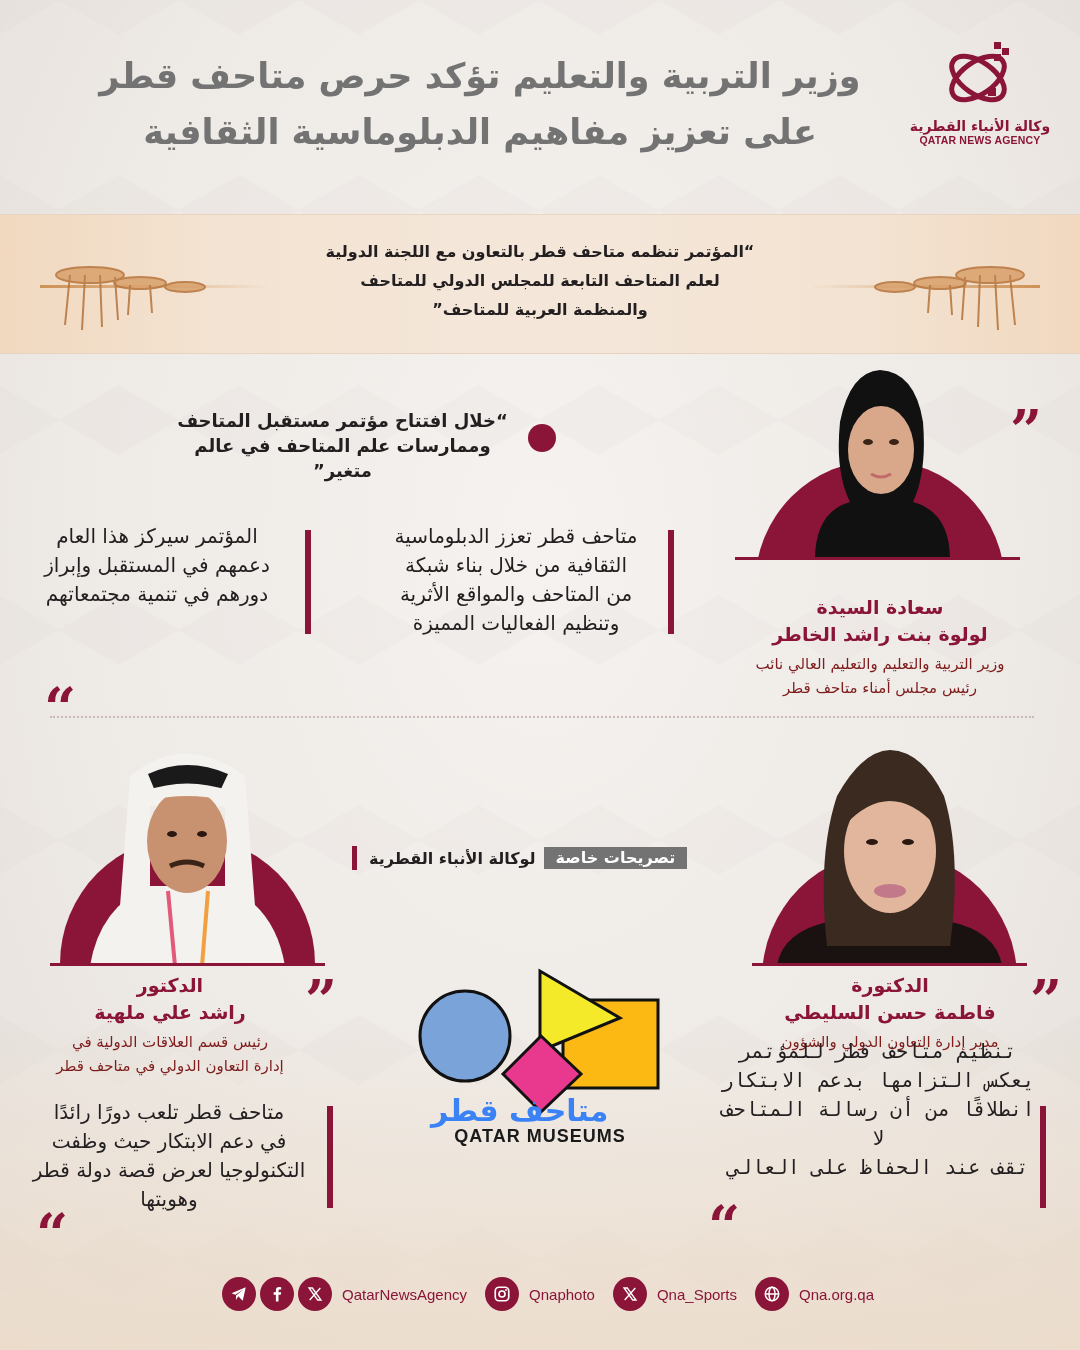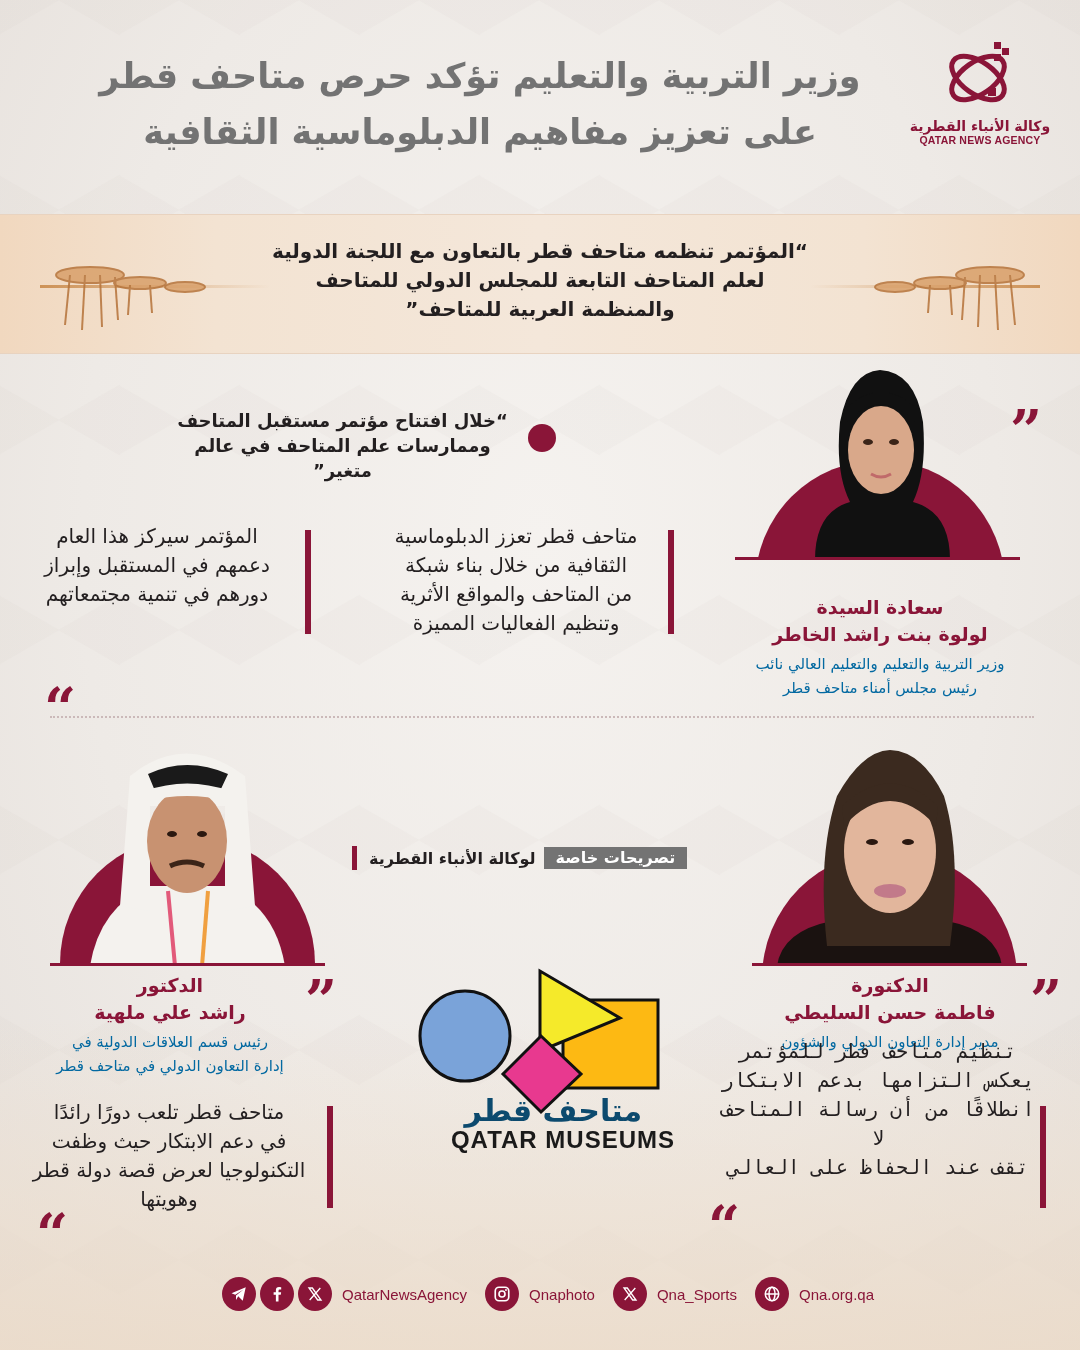--- a/index.html
+++ b/index.html
@@ -40,21 +40,21 @@
   
   .banner {
     position: absolute; top: 214px; left: 0; width: 1080px; height: 140px;
     background: linear-gradient(90deg, #f1d8bf 0%, #f3e3d2 20%, #f4e7da 50%, #f3e3d2 80%, #f1d8bf 100%);
     border-top: 1px solid #e8d3c0; border-bottom: 1px solid #e8d3c0;
   }
   .banner-deco { position: absolute; top: 30px; width: 250px; height: 90px; }
   .banner-text {
     position: absolute; top: 22px; left: 270px; width: 540px;
     text-align: center; direction: rtl;
-    font-weight: bold; font-size: 20px; line-height: 29px; color: #231f20;
+    font-weight: bold; font-size: 16px; line-height: 29px; color: #231f20;
   }
   .quote-mark { position: absolute; color: #8a1538; font-family: "DejaVu Serif", serif; font-weight: bold; font-size: 56px; line-height: 1; }
   .vbar { position: absolute; width: 6px; background: #8a1538; }
 
   
   .portrait { position: absolute; overflow: hidden; }
   .portrait .circle {
     position: absolute; border-radius: 50%; background: #8a1538;
   }
   .portrait .base { position: absolute; left: 0; right: 0; bottom: 0; height: 3px; background: #8a1538; }
@@ -65,37 +65,37 @@
   }
   .dot { position: absolute; width: 28px; height: 28px; border-radius: 50%; background: #8a1538; }
 
   .para {
     position: absolute; direction: rtl; text-align: center;
     font-size: 20px; line-height: 29px; color: #231f20;
   }
   .name-block { position: absolute; direction: rtl; text-align: center; }
   .name-title { color: #8a1538; font-weight: bold; font-size: 19px; line-height: 27px; }
   .name-name { color: #8a1538; font-weight: bold; font-size: 19px; line-height: 27px; }
-  .name-role { color: #0369a1; font-size: 15px; line-height: 24px; margin-top: 4px; }
+  .name-role { color: #7f1d1d; font-size: 15px; line-height: 24px; margin-top: 4px; }
 
   .divider {
     position: absolute; top: 716px; left: 50px; width: 984px; height: 0;
     border-top: 2px dotted #cbb9b9;
   }
 
   .special-label { position: absolute; top: 845px; left: 352px; height: 26px; display: flex; align-items: center; direction: rtl; }
   .special-label .hl {
     background: #737373; color: #fff; font-weight: bold; font-size: 16px; padding: 1px 12px 2px 12px; margin-left: 8px;
   }
   .special-label .rest { font-weight: bold; font-size: 16px; color: #231f20; margin-left: 12px; }
   .special-label .bar { width: 5px; height: 24px; background: #8a1538; }
 
   .qm-logo { position: absolute; top: 936px; left: 410px; width: 260px; height: 220px; }
-  .qm-ar { position: absolute; top: 1093px; left: 402px; width: 240px; text-align: right; font-size: 30px; font-weight: bold; color: #0c4a6e; direction: rtl; letter-spacing: 4px; }
-  .qm-en { position: absolute; top: 1126px; left: 443px; width: 240px; text-align: center; font-family: "Liberation Sans", sans-serif; font-weight: bold; font-size: 24px; color: #1a1a1a; letter-spacing: 1px; }
+  .qm-ar { position: absolute; top: 1093px; left: 431px; width: 240px; text-align: left; font-size: 30px; font-weight: bold; color: #3b82f6; direction: rtl; letter-spacing: 4px; }
+  .qm-en { position: absolute; top: 1126px; left: 420px; width: 240px; text-align: center; font-family: "Liberation Sans", sans-serif; font-weight: bold; font-size: 18px; color: #1a1a1a; letter-spacing: 1px; }
 
   
   .footer { position: absolute; top: 1276px; left: 222px; height: 36px; display: flex; align-items: center; }
   .soc { width: 34px; height: 34px; border-radius: 50%; background: #8a1538; display: flex; align-items: center; justify-content: center; color: #fff; margin-right: 4px; }
   .soc svg { display: block; }
   .handle { font-family: "Liberation Sans", sans-serif; font-size: 15px; color: #8a1538; margin: 0 18px 0 6px; }
 </style>
 </head>
 <body>
 

